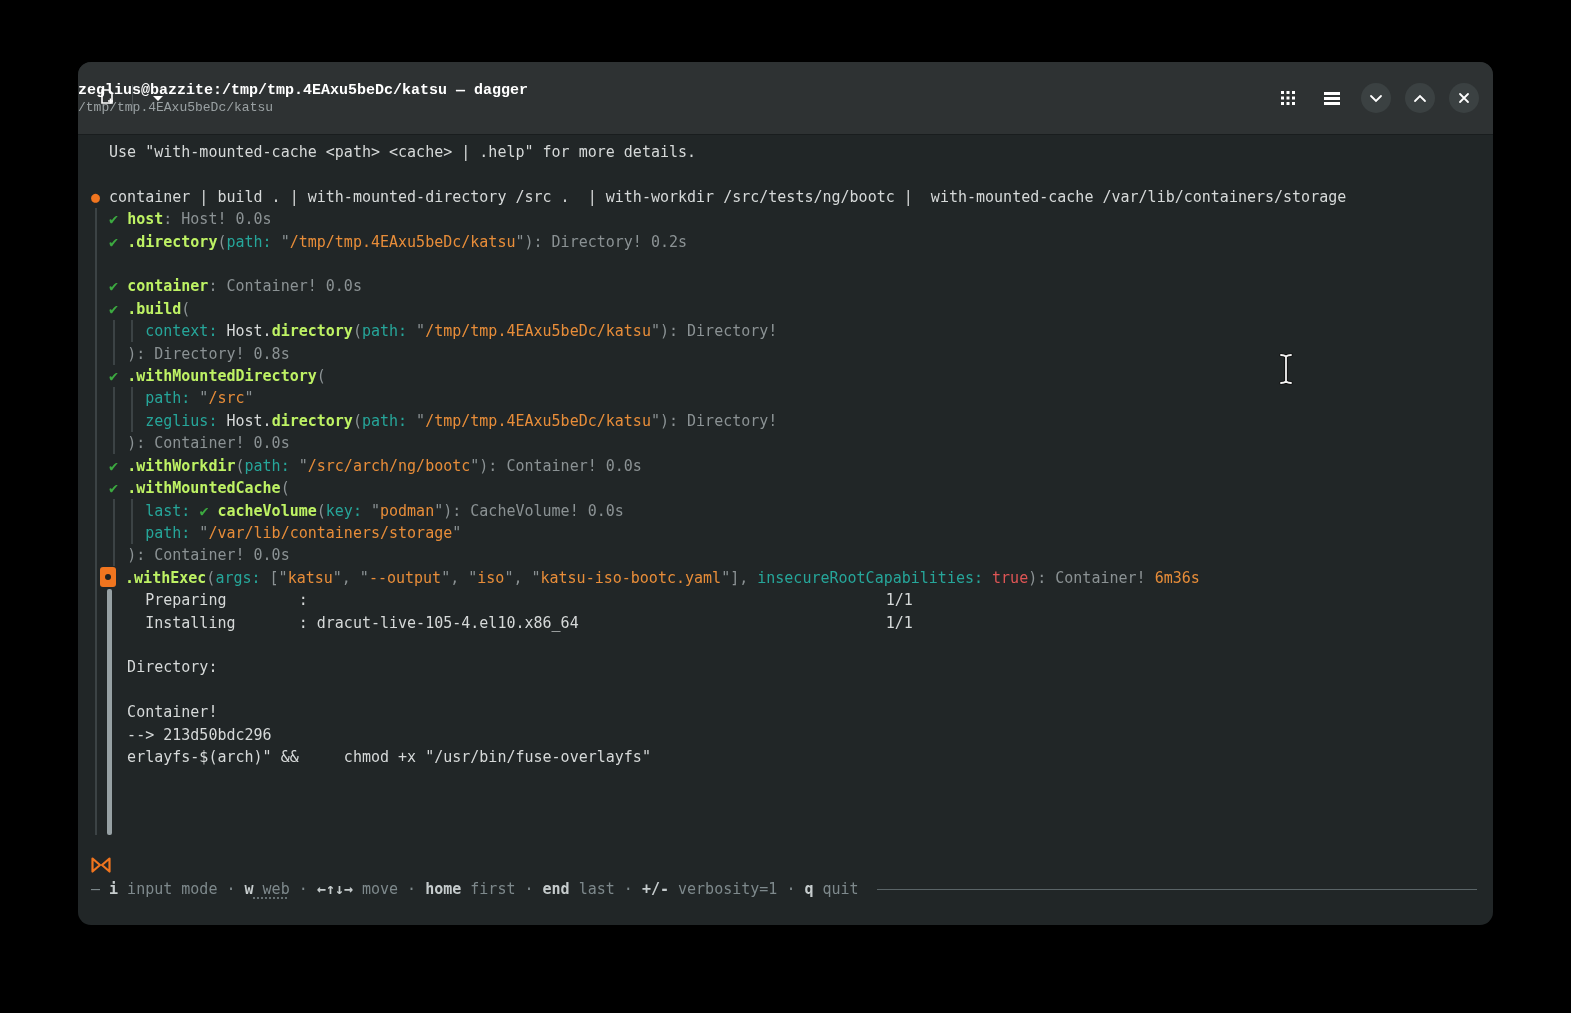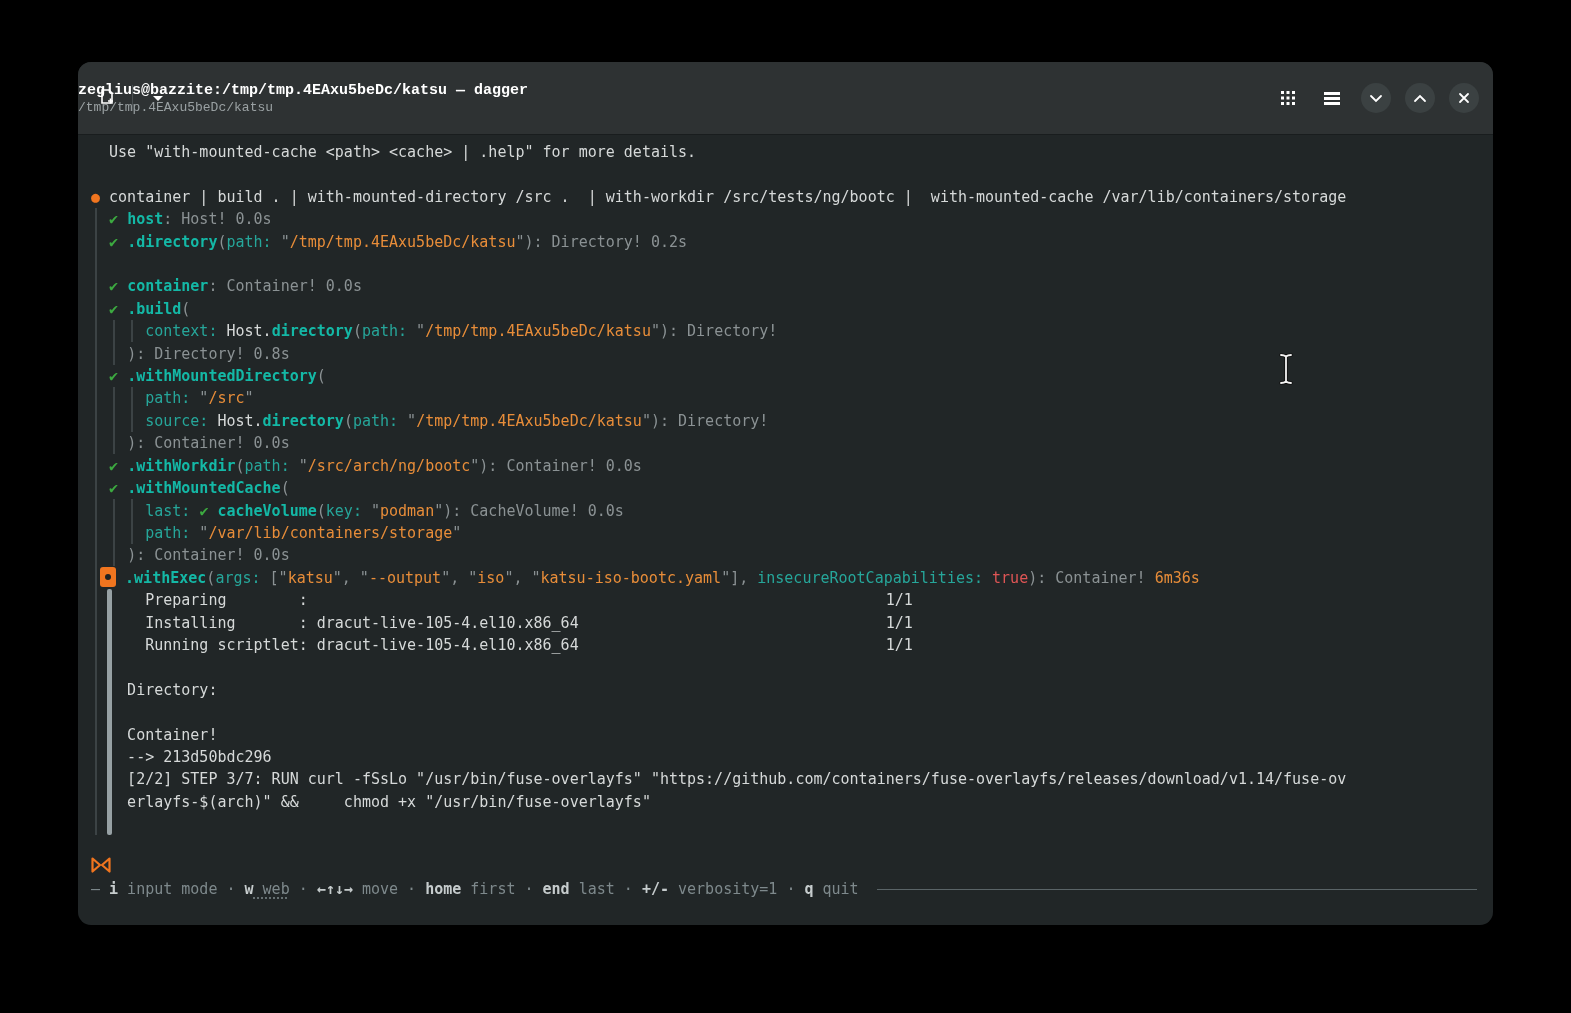--- a/index.html
+++ b/index.html
@@ -19,21 +19,21 @@
   .tb-title{color:#ffffff;font-weight:bold;font-size:15px;line-height:19px;}
   .tb-subtitle{color:#9aa1a3;font-size:13px;line-height:16px;}
   .tb-right{position:absolute;right:14px;top:0;height:100%;display:flex;align-items:center;gap:14px;}
   .circle-btn{width:30px;height:30px;border-radius:50%;border:none;background:#3b4142;
               display:flex;align-items:center;justify-content:center;padding:0;cursor:pointer;}
   
   .term{position:relative;height:790px;font-size:15px;line-height:22.4px;color:var(--fg-text,#d6d9d9);}
   .term-lines{position:absolute;left:0;top:0;right:0;padding:6px 0 0 13px;}
   .line{white-space:pre;min-height:22.4px;}
   .tw{color:var(--fg-text,#d6d9d9);}
-  .tb{color:#14b8a6;font-weight:bold;}
+  .tb{color:#bef264;font-weight:bold;}
   .td{color:var(--dim-text,#8b9294);}
   .tt{color:var(--teal,#26a69a);}
   .to{color:var(--string-orange,#e88d39);}
   .to2{color:var(--accent-orange,#f0751f);}
   .tg{color:var(--green,#3caa40);font-weight:bold;}
   .tr{color:var(--red,#de5555);}
   .exec-marker{display:inline-block;width:16px;height:20px;background:var(--accent-orange,#f0751f);
                border-radius:3px;vertical-align:-4px;position:relative;}
   .exec-marker i{position:absolute;left:5px;top:7px;width:6px;height:6px;border-radius:50%;background:#1d2122;}
   .guide{position:absolute;width:2px;background:var(--guide,#3c4345);}
@@ -142,37 +142,35 @@
           <div class="line"><span class="to2">●</span><span class="tw"> container | build . | with-mounted-directory /src .  | with-workdir /src/tests/ng/bootc |  with-mounted-cache /var/lib/containers/storage</span></div>
           <div class="line"><span class="tw">  </span><span class="tg">✔ </span><span class="tb">host</span><span class="td">: Host! 0.0s</span></div>
           <div class="line"><span class="tw">  </span><span class="tg">✔ </span><span class="tb">.directory</span><span class="td">(</span><span class="tt">path:</span><span class="td"> "</span><span class="to">/tmp/tmp.4EAxu5beDc/katsu</span><span class="td">"): Directory! 0.2s</span></div>
           <div class="line"> </div>
           <div class="line"><span class="tw">  </span><span class="tg">✔ </span><span class="tb">container</span><span class="td">: Container! 0.0s</span></div>
           <div class="line"><span class="tw">  </span><span class="tg">✔ </span><span class="tb">.build</span><span class="td">(</span></div>
           <div class="line"><span class="tw">      </span><span class="tt">context:</span><span class="tw"> Host.</span><span class="tb">directory</span><span class="td">(</span><span class="tt">path:</span><span class="td"> "</span><span class="to">/tmp/tmp.4EAxu5beDc/katsu</span><span class="td">"): Directory!</span></div>
           <div class="line"><span class="tw">    </span><span class="td">): Directory! 0.8s</span></div>
           <div class="line"><span class="tw">  </span><span class="tg">✔ </span><span class="tb">.withMountedDirectory</span><span class="td">(</span></div>
           <div class="line"><span class="tw">      </span><span class="tt">path:</span><span class="td"> "</span><span class="to">/src</span><span class="td">"</span></div>
-          <div class="line"><span class="tw">      </span><span class="tt">source:</span><span class="tw"> Host.</span><span class="tb">directory</span><span class="td">(</span><span class="tt">path:</span><span class="td"> "</span><span class="to">/tmp/tmp.4EAxu5beDc/katsu</span><span class="td">"): Directory!</span></div>
+          <div class="line"><span class="tw">      </span><span class="tt">zeglius:</span><span class="tw"> Host.</span><span class="tb">directory</span><span class="td">(</span><span class="tt">path:</span><span class="td"> "</span><span class="to">/tmp/tmp.4EAxu5beDc/katsu</span><span class="td">"): Directory!</span></div>
           <div class="line"><span class="tw">    </span><span class="td">): Container! 0.0s</span></div>
           <div class="line"><span class="tw">  </span><span class="tg">✔ </span><span class="tb">.withWorkdir</span><span class="td">(</span><span class="tt">path:</span><span class="td"> "</span><span class="to">/src/arch/ng/bootc</span><span class="td">"): Container! 0.0s</span></div>
           <div class="line"><span class="tw">  </span><span class="tg">✔ </span><span class="tb">.withMountedCache</span><span class="td">(</span></div>
           <div class="line"><span class="tw">      </span><span class="tt">last:</span><span class="tw"> </span><span class="tg">✔ </span><span class="tb">cacheVolume</span><span class="td">(</span><span class="tt">key:</span><span class="td"> "</span><span class="to">podman</span><span class="td">"): CacheVolume! 0.0s</span></div>
           <div class="line"><span class="tw">      </span><span class="tt">path:</span><span class="td"> "</span><span class="to">/var/lib/containers/storage</span><span class="td">"</span></div>
           <div class="line"><span class="tw">    </span><span class="td">): Container! 0.0s</span></div>
           <div class="line"><span class="tw"> </span><span class="exec-marker"><i></i></span><span class="tw"> </span><span class="tb">.withExec</span><span class="td">(</span><span class="tt">args:</span><span class="td"> ["</span><span class="to">katsu</span><span class="td">", "</span><span class="to">--output</span><span class="td">", "</span><span class="to">iso</span><span class="td">", "</span><span class="to">katsu-iso-bootc.yaml</span><span class="td">"], </span><span class="tt">insecureRootCapabilities:</span><span class="tw"> </span><span class="tr">true</span><span class="td">): Container! </span><span class="to">6m36s</span></div>
           <div class="line"><span class="tw">      Preparing        :                                                                1/1</span></div>
           <div class="line"><span class="tw">      Installing       : dracut-live-105-4.el10.x86_64                                  1/1</span></div>
-          <div class="line"><span class="tw">      Running scriptlet: dracut-live-105-4.el10.x86_64                                  1/1</span></div>
           <div class="line"> </div>
           <div class="line"><span class="tw">    Directory:</span></div>
           <div class="line"> </div>
           <div class="line"><span class="tw">    Container!</span></div>
           <div class="line"><span class="tw">    --&gt; 213d50bdc296</span></div>
-          <div class="line"><span class="tw">    [2/2] STEP 3/7: RUN curl -fSsLo "/usr/bin/fuse-overlayfs" "https://github.com/containers/fuse-overlayfs/releases/download/v1.14/fuse-ov</span></div>
           <div class="line"><span class="tw">    erlayfs-$(arch)" &amp;&amp;     chmod +x "/usr/bin/fuse-overlayfs"</span></div>
         </div>
 
       <div class="guide" style="left:17px;top:73px;height:627px;"></div>
       <div class="guide" style="left:35px;top:185px;height:45px;"></div>
       <div class="guide" style="left:53px;top:185px;height:22px;"></div>
       <div class="guide" style="left:35px;top:252px;height:67px;"></div>
       <div class="guide" style="left:53px;top:252px;height:45px;"></div>
       <div class="guide" style="left:35px;top:364px;height:67px;"></div>
       <div class="guide" style="left:53px;top:364px;height:45px;"></div>

